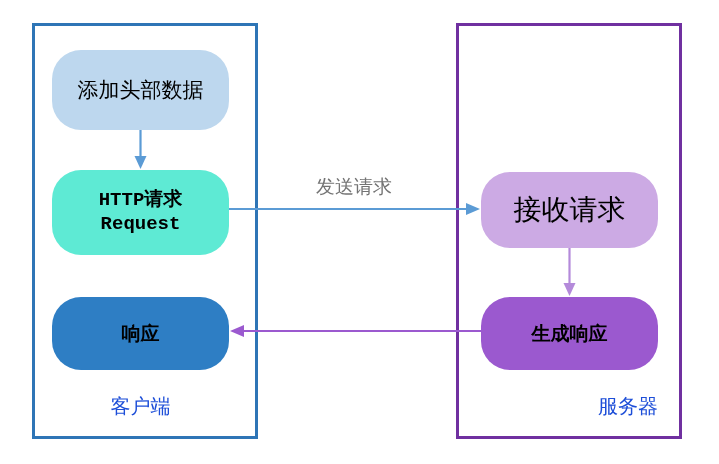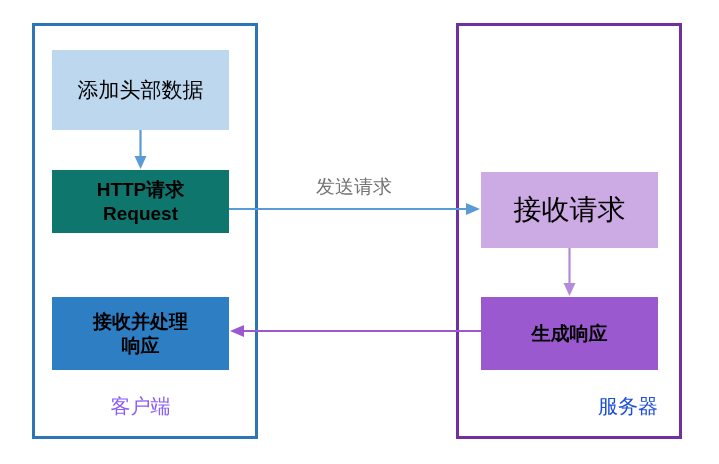--- a/index.html
+++ b/index.html
@@ -43,43 +43,45 @@
   .box {
     position: absolute;
     box-sizing: border-box;
     display: flex;
     flex-direction: column;
     align-items: center;
     justify-content: center;
     text-align: left;
     color: #000000;
     line-height: 1.22;
+    border-radius: 29px;
   }
   .box .line {
     display: block;
     white-space: nowrap;
   }
 
   #box-add-header {
     left: 52px;
     top: 50px;
     width: 177px;
     height: 80px;
     background: #bdd7ee;
     font-size: 21px;
     font-weight: 400;
   }
   #box-http-request {
     left: 52px;
     top: 170px;
     width: 177px;
-    height: 63px;
-    background: #0f766e;
+    height: 85px;
+    background: #5eead4;
     font-size: 19px;
     font-weight: 700;
+    font-family: Liberation Mono, monospace;
   }
   #box-receive-process {
     left: 52px;
     top: 297px;
     width: 177px;
     height: 73px;
     background: #2e7ec4;
     font-size: 19px;
     font-weight: 700;
   }
@@ -107,21 +109,21 @@
     position: absolute;
     font-size: 20px;
     font-weight: 400;
     white-space: nowrap;
   }
   #caption-client {
     left: 52px;
     top: 393px;
     width: 177px;
     text-align: center;
-    color: #8b5cf6;
+    color: #1d4ed8;
   }
   #caption-server {
     left: 481px;
     top: 393px;
     width: 177px;
     text-align: right;
     color: #1d4ed8;
   }
 
   
@@ -188,21 +190,20 @@
   <div id="box-add-header" class="box">
     <span class="line">添加头部数据</span>
   </div>
 
   <div id="box-http-request" class="box">
     <span class="line">HTTP请求</span>
     <span class="line">Request</span>
   </div>
 
   <div id="box-receive-process" class="box">
-    <span class="line">接收并处理</span>
     <span class="line">响应</span>
   </div>
 
   <div id="box-receive-request" class="box">
     <span class="line">接收请求</span>
   </div>
 
   <div id="box-generate-response" class="box">
     <span class="line">生成响应</span>
   </div>

